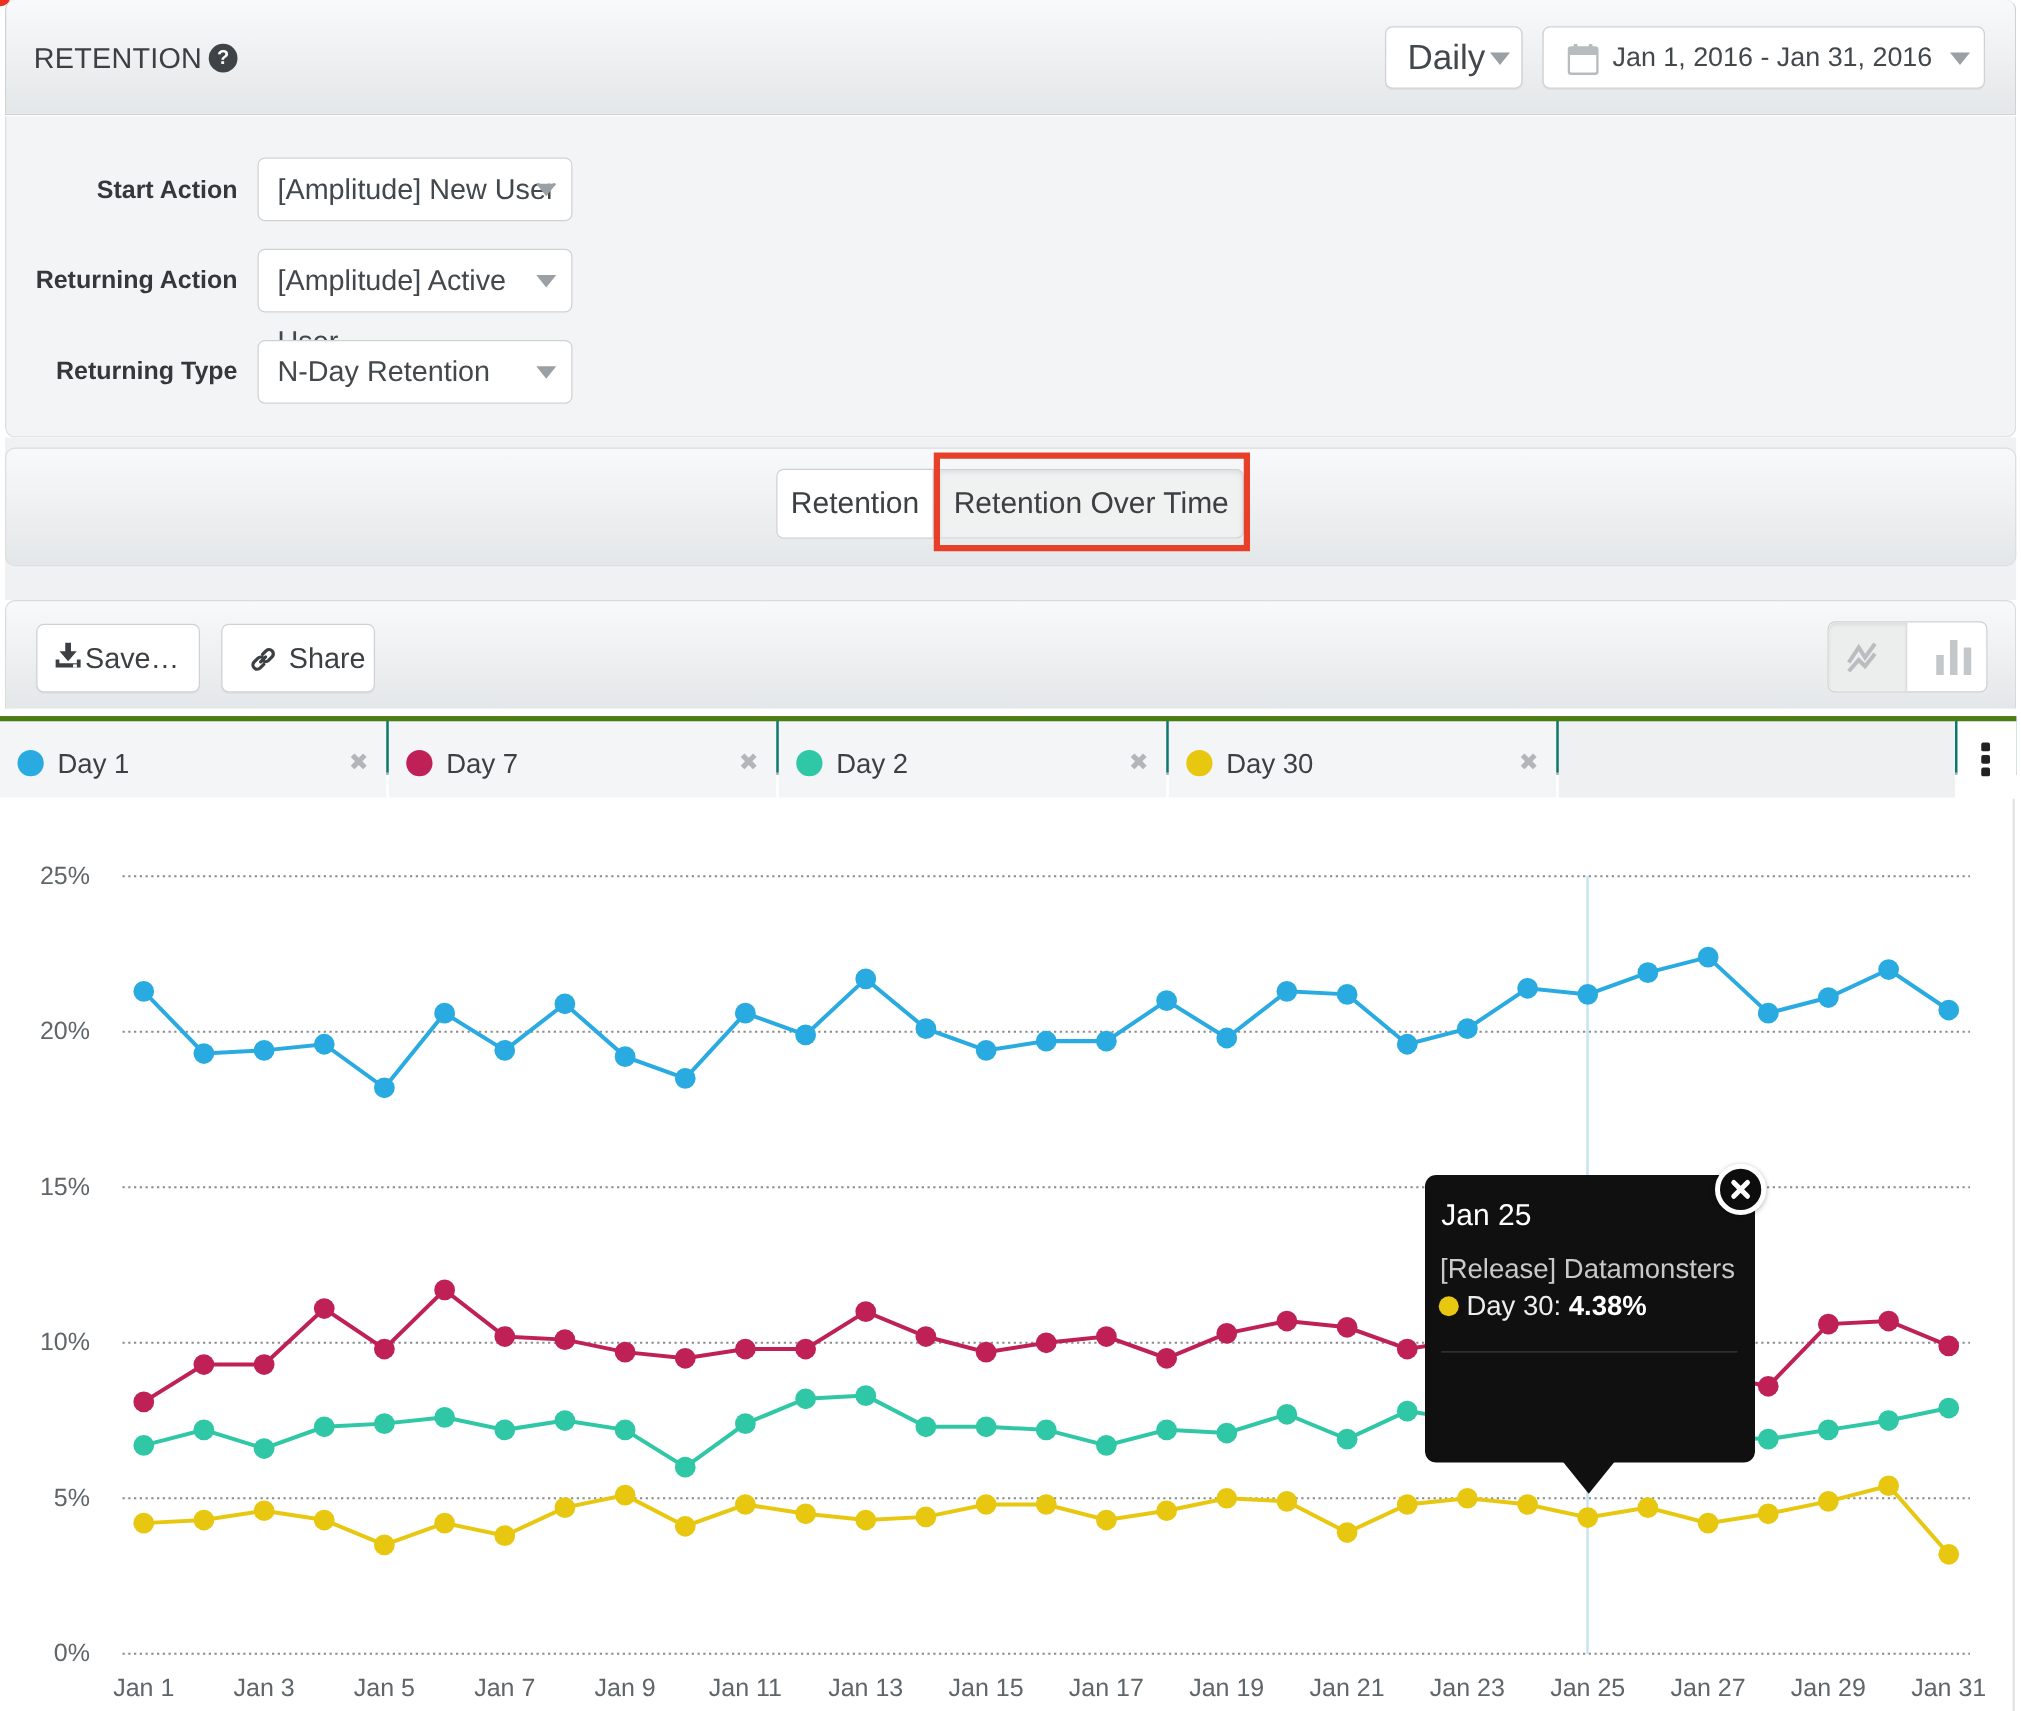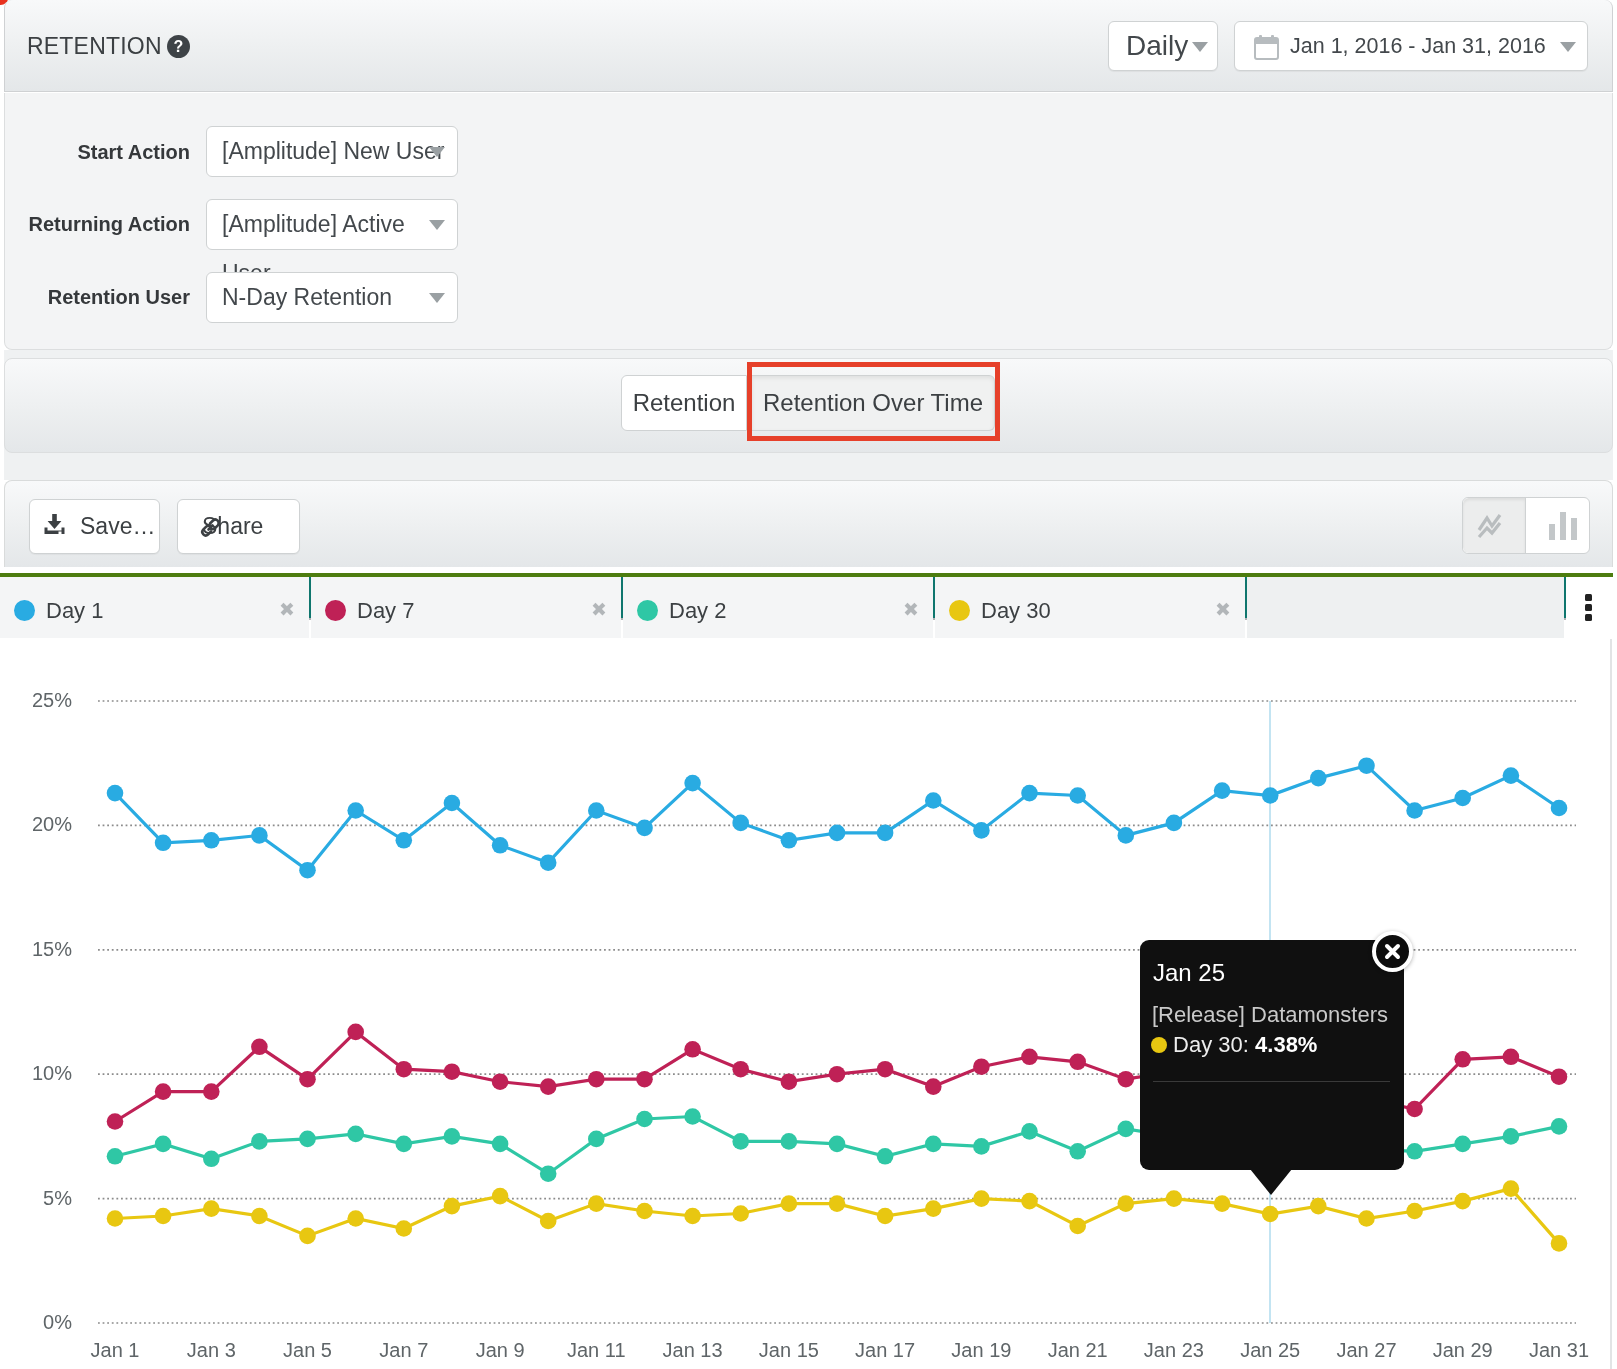--- a/index.html
+++ b/index.html
@@ -64,40 +64,40 @@
           <rect x="16.5" y="16.5" width="4" height="3.5"></rect>
         </g>
       </g>
     </svg>Jan 1, 2016 - Jan 31, 2016<span class="tri"></span></div>
 
 <div class="panel ctrl"></div>
 <div class="flabel" style="top:141px;">Start Action</div>
 <div class="fselect" style="top:126px;">[Amplitude] New User<span class="tri"></span></div>
 <div class="flabel" style="top:213px;padding-left:21px;">Returning Action</div>
 <div class="fselect" style="top:199px;">[Amplitude] Active User<span class="tri"></span></div>
-<div class="flabel" style="top:286px;">Retention User</div>
+<div class="flabel" style="top:286px;">Returning Type</div>
 <div class="fselect" style="top:272px;">N-Day Retention<span class="tri"></span></div>
 
 <div style="position:absolute;left:4px;right:4px;top:350px;height:130px;background:#eff1f2;"></div>
 <div class="panel grad tabband"></div>
 <div class="tabbtn" style="left:621px;width:126px;background:#fff;border:1px solid #cfd2d3;border-radius:6px 0 0 6px;">Retention</div>
 <div class="tabbtn" style="left:752px;width:243px;background:#f0f1f1;border:1px solid #cfd2d3;border-left:none;border-radius:0 6px 6px 0;box-shadow:inset 0 2px 4px rgba(0,0,0,0.08);">Retention Over Time</div>
 <div class="redbox"></div>
 
 <div class="panel grad toolbar"></div>
-<div class="tbtn" style="left:29px;width:131px;padding-left:50px;">
+<div class="tbtn" style="left:29px;width:131px;padding-left:38px;">
 <svg style="position:absolute;left:13px;top:14px" width="23" height="21" viewBox="0 0 23 21">
       <g fill="#3c4043">
         <rect x="9.2" y="0" width="4.6" height="8.5"></rect>
         <path d="M4.6 7 L18.4 7 L11.5 15 Z"></path>
         <path d="M1.5 13.5 L4.5 13.5 L4.5 16.5 L18.5 16.5 L18.5 13.5 L21.5 13.5 L21.5 20 L1.5 20 Z"></path>
         <rect x="15.5" y="17.5" width="3" height="2.5" fill="#fff"></rect>
       </g>
     </svg>Save…</div>
-<div class="tbtn" style="left:177px;width:123px;padding-left:24px;">
+<div class="tbtn" style="left:177px;width:123px;padding-left:53px;">
 <svg style="position:absolute;left:21px;top:16px" width="23" height="23" viewBox="0 0 23 23">
       <g stroke="#3c4043" stroke-width="2.6" fill="none" stroke-linecap="round">
         <path d="M9.5 13.5 L13.5 9.5"></path>
         <path d="M11 7.5 L14 4.5 a3.4 3.4 0 0 1 4.8 4.8 L15.8 12.3 a3.4 3.4 0 0 1 -4.8 0"></path>
         <path d="M12 15.5 L9 18.5 a3.4 3.4 0 0 1 -4.8 -4.8 L7.2 10.7 a3.4 3.4 0 0 1 4.8 0"></path>
       </g>
     </svg>Share</div>
 
 <div style="position:absolute;left:1462px;top:497px;width:128px;height:57px;border:1px solid #cfd2d3;border-radius:6px;background:#fff;">
   <div style="position:absolute;left:0;top:0;width:63px;height:55px;background:#eceded;border-right:1px solid #cfd2d3;border-radius:6px 0 0 6px;box-shadow:inset 0 2px 3px rgba(0,0,0,0.07);">

